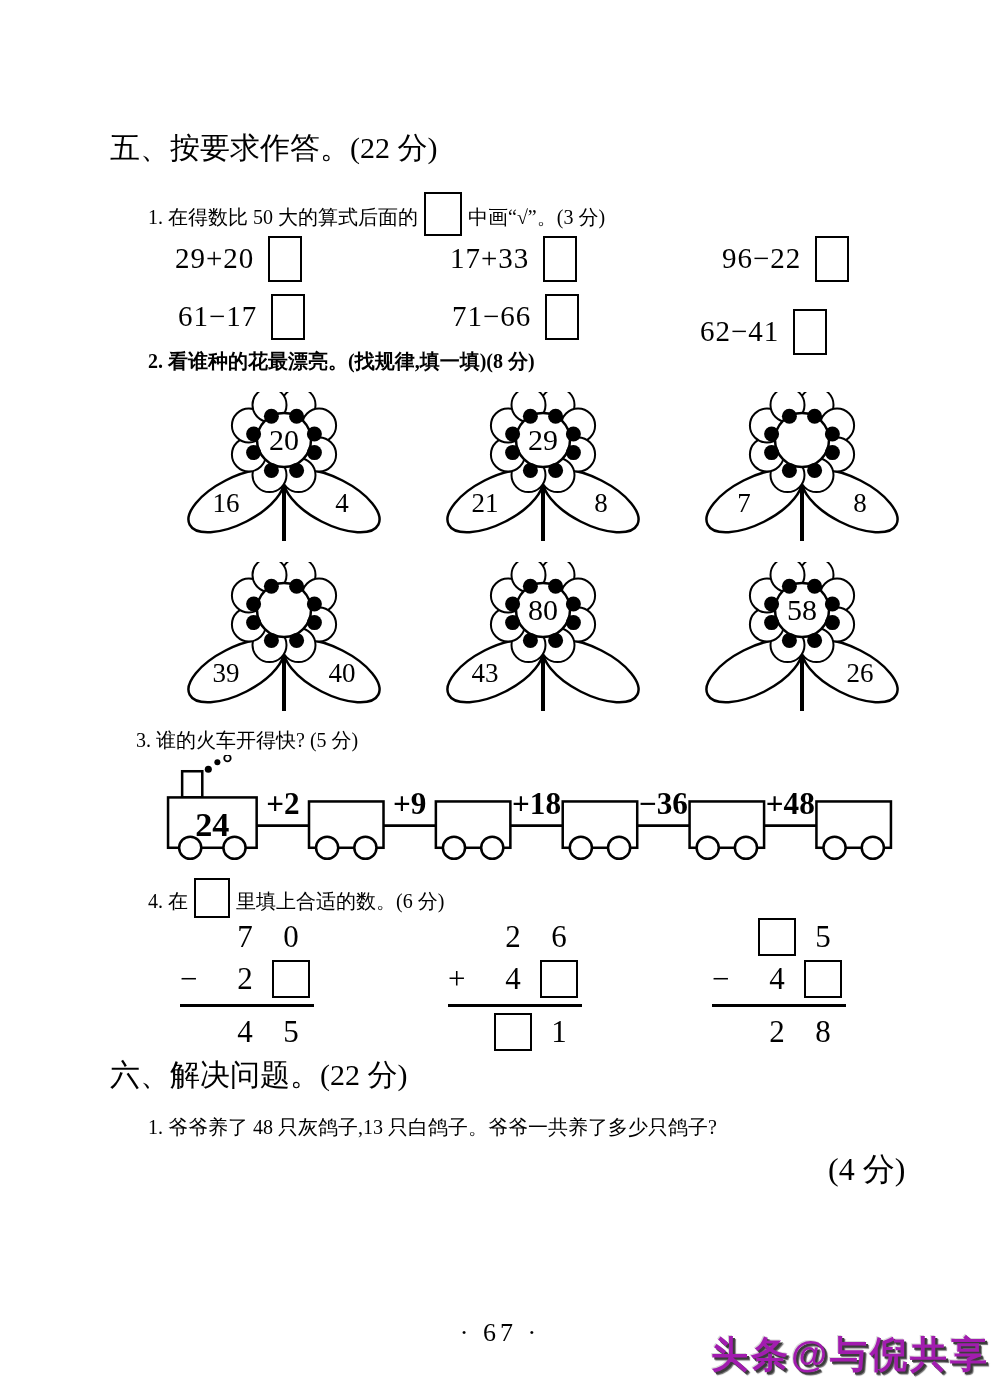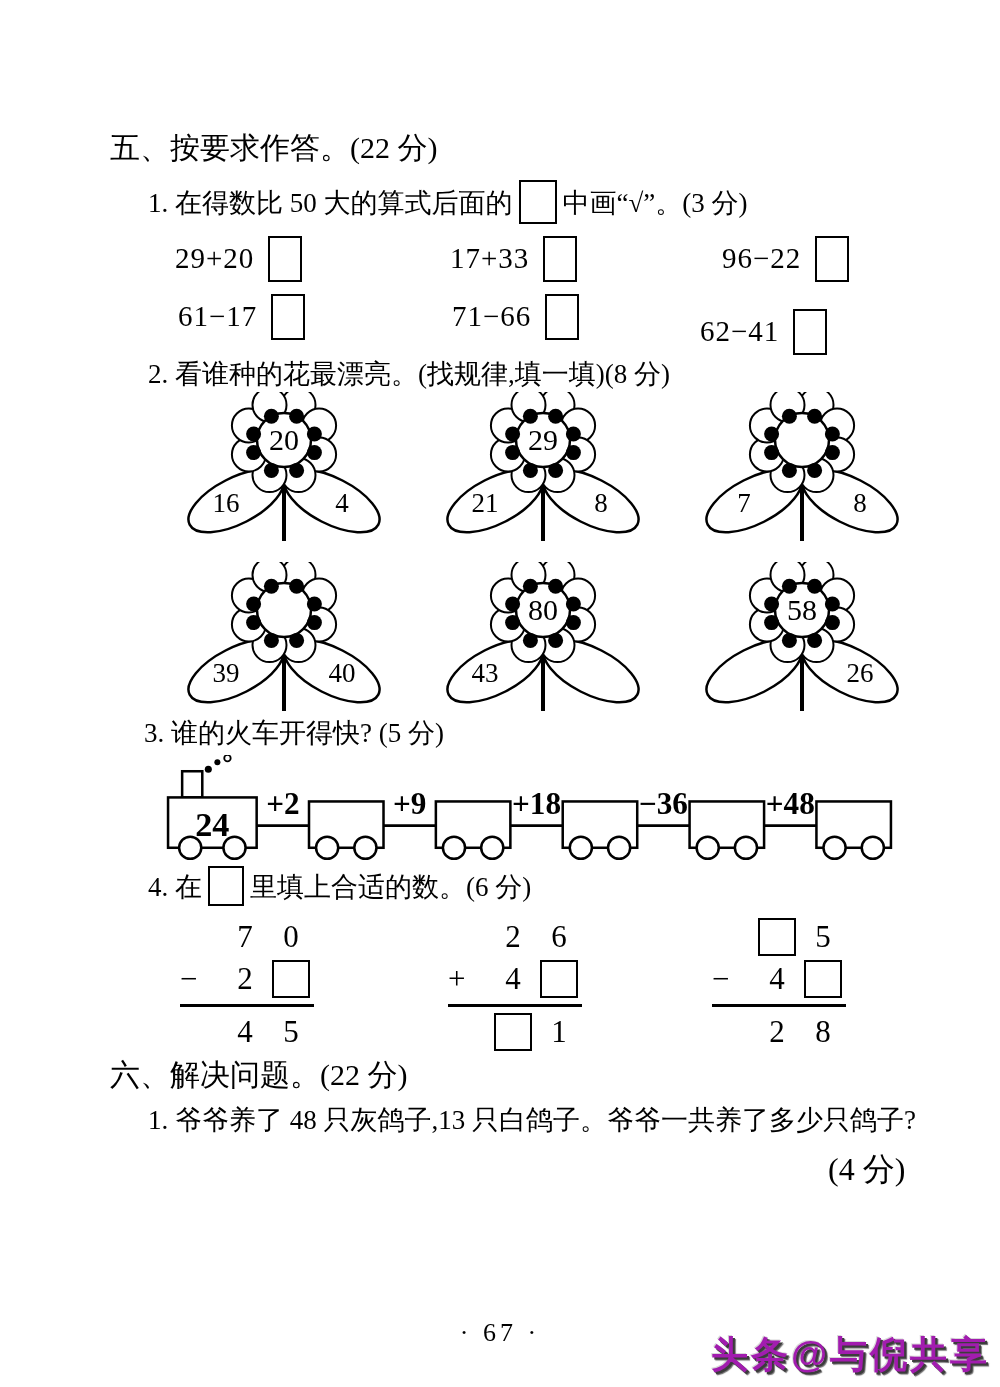--- a/index.html
+++ b/index.html
@@ -3,21 +3,21 @@
 <meta charset="utf-8">
 <style>
   html,body { margin:0; padding:0; background:#e8e8e8; }
   .page {
     position:relative; width:1000px; height:1387px; margin:0 auto;
     background:#ffffff; color:#000;
     font-family:"Liberation Serif","DejaVu Serif",serif;
     overflow:hidden;
   }
   .sec-title { position:absolute; font-size:30px; font-weight:400; white-space:nowrap; }
-  .qline { position:absolute; font-size:27px; white-space:nowrap; }
+  .qline { position:absolute; font-size:20px; white-space:nowrap;margin-top:12px; }
   .inline-box {
     display:inline-block; width:34px; height:40px; border:2px solid #000;
     vertical-align:-12px; margin:0 6px; background:#fff;
   }
   .inline-box.small { width:32px; height:36px; vertical-align:-10px; }
 
   
   .expr-item { position:absolute; display:flex; align-items:flex-start; font-size:29px; }
   .expr-label { letter-spacing:1px; }
   .expr-box { width:30px; height:42px; border:2px solid #000; margin-left:14px; margin-top:-6px; }
@@ -80,21 +80,21 @@
   </div>
   <div class="expr-item" style="left:452px; top:300px;">
     <span class="expr-label">71−66</span>
     <span class="expr-box"></span>
   </div>
   <div class="expr-item" style="left:700px; top:300px;margin-top:15px;">
     <span class="expr-label">62−41</span>
     <span class="expr-box"></span>
   </div>
 
-  <div class="qline" style="left:148px; top:356px;">2. 看谁种的花最漂亮。(找规律,填一填)(8 分)</div>
+  <div class="qline" style="left:148px; top:336px;font-weight:bold;">2. 看谁种的花最漂亮。(找规律,填一填)(8 分)</div>
 
   <div class="flower" style="left:178px; top:392px;">
     <svg viewBox="0 0 212 152">
       <line x1="106" y1="70" x2="106" y2="149" stroke="#000" stroke-width="4"></line>
       <ellipse cx="58" cy="109" rx="52" ry="23" transform="rotate(-27 58 109)" fill="#fff" stroke="#000" stroke-width="2.5"></ellipse>
       <ellipse cx="154" cy="109" rx="52" ry="23" transform="rotate(27 154 109)" fill="#fff" stroke="#000" stroke-width="2.5"></ellipse>
       <g>
         <circle cx="120.5" cy="12.9" r="17" fill="#fff" stroke="#000" stroke-width="2"></circle>
           <circle cx="141.1" cy="33.5" r="17" fill="#fff" stroke="#000" stroke-width="2"></circle>
           <circle cx="141.1" cy="62.5" r="17" fill="#fff" stroke="#000" stroke-width="2"></circle>
@@ -274,21 +274,21 @@
           <circle cx="75.6" cy="60.6" r="7.5"></circle>
           <circle cx="75.6" cy="42" r="7.5"></circle>
           <circle cx="93.4" cy="24.2" r="7.5"></circle>
       </g>
       <text x="106" y="58" text-anchor="middle" font-size="30">58</text>
       <text x="48" y="120" text-anchor="middle" font-size="27"></text>
       <text x="164" y="120" text-anchor="middle" font-size="27">26</text>
     </svg>
   </div>
 
-  <div class="qline" style="left:144px; top:715px;text-align:center;">3. 谁的火车开得快? (5 分)</div>
+  <div class="qline" style="left:136px; top:715px;text-align:center;">3. 谁的火车开得快? (5 分)</div>
 
   <div class="train">
     <svg viewBox="0 0 735 105">
 
       <g>
         <rect x="22" y="16" width="20" height="26" fill="#fff" stroke="#000" stroke-width="2.5"></rect>
         <circle cx="48" cy="14" r="3.5" fill="#000"></circle>
         <circle cx="57" cy="7" r="3" fill="#000"></circle>
         <circle cx="67" cy="3" r="3.2" fill="#fff" stroke="#000" stroke-width="1.8"></circle>
         <rect x="8" y="42" width="88" height="50" fill="#fff" stroke="#000" stroke-width="2.5"></rect>

